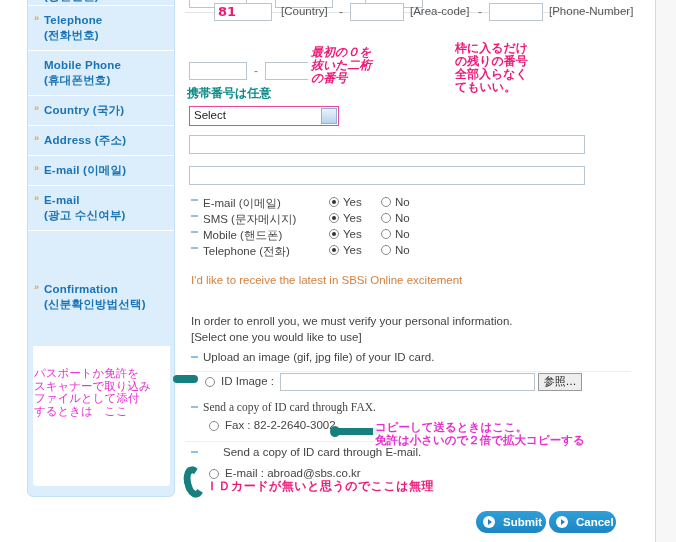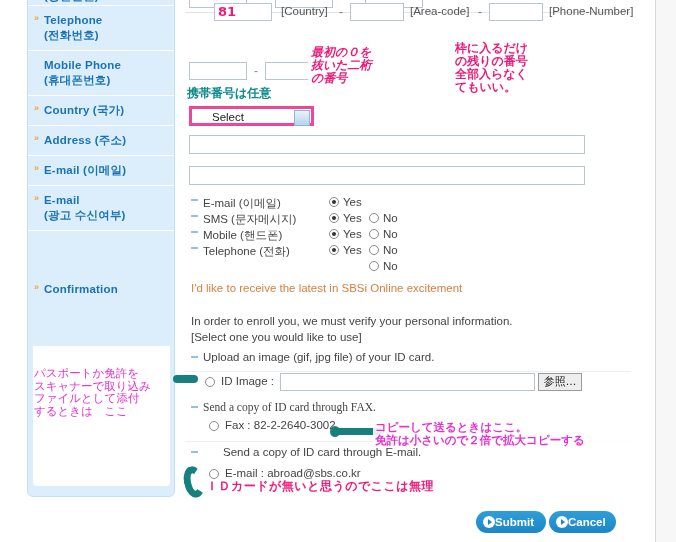--- a/index.html
+++ b/index.html
@@ -99,23 +99,23 @@
   #f-mob2{position:absolute;left:80px;top:2px;width:54px;}
   #mob-note{
     position:absolute;left:2px;top:25px;
     color:#0d8a8a;font-weight:bold;font-size:12px;
     font-family:"DejaVu Sans",sans-serif;
   }
 
   
   #row-select{position:absolute;left:0;top:104px;width:446px;height:26px;}
   #sel{
-    position:absolute;left:4px;top:2px;width:125px;height:20px;
-    border:3px solid #ec4899;background:#fff;box-sizing:border-box;
-    font-size:11.5px;color:#222;padding:2px 0 0 20px;
+    position:absolute;left:4px;top:2px;width:150px;height:20px;
+    border:1px solid #ec4899;background:#fff;box-sizing:border-box;
+    font-size:11.5px;color:#222;padding:2px 0 0 4px;
   }
   #sel .arrowbox{
     position:absolute;right:1px;top:1px;width:16px;height:16px;
     background:linear-gradient(#e9f2fb,#b7d4ee);
     border:1px solid #8fb4d6;box-sizing:border-box;
     display:flex;align-items:center;justify-content:center;
   }
   #sel .arrowbox span{font-size:8px;color:#1b4f86;line-height:8px;}
   #sel-note{
     position:absolute;left:138px;top:4px;
@@ -128,33 +128,33 @@
   #row-mail{position:absolute;left:0;top:163px;width:446px;height:28px;}
   .wide-fld{position:absolute;left:4px;top:3px;width:396px;height:19px;}
 
   
   #row-radios{position:absolute;left:0;top:196px;width:446px;height:92px;}
   .rline{position:relative;height:16px;margin-bottom:0px;}
   .rdash{position:absolute;left:6px;top:3px;width:7px;height:2px;background:#8fc1e3;}
   .rlabel{position:absolute;left:18px;top:0px;color:#444;font-size:11.5px;}
   .ropt{position:absolute;top:0px;color:#444;font-size:11.5px;}
   .ropt.yes{left:144px;}
-  .ropt.no{left:184px;margin-top:16px;}
+  .ropt.no{left:196px;}
   .radio{
     display:inline-block;width:10px;height:10px;border-radius:50%;
     border:1px solid #8a8a8a;background:#fff;vertical-align:-1px;margin-right:4px;
     box-sizing:border-box;position:relative;
   }
   .radio.on::after{
     content:"";position:absolute;left:2px;top:2px;width:4px;height:4px;
     border-radius:50%;background:#333;
   }
   #promo-text{
     position:absolute;left:6px;top:78px;
-    color:#d4813f;font-size:11.5px;margin-top:8px;
+    color:#d4813f;font-size:11.5px;
   }
 
   
   #row-confirm{position:absolute;left:0;top:315px;width:446px;}
   #cf1{position:absolute;left:6px;top:0px;color:#444;font-size:11.5px;}
   #cf2{position:absolute;left:6px;top:16px;color:#444;font-size:11.5px;}
   #cf3{position:absolute;left:18px;top:36px;color:#444;font-size:11.5px;}
   #cf3d{position:absolute;left:6px;top:41px;width:7px;height:2px;background:#8fc1e3;}
 
   #rw-idimage{position:absolute;left:0;top:56px;width:446px;height:24px;border-top:1px solid #efefef;}
@@ -205,21 +205,21 @@
   #tm2{left:336px;top:428px;width:46px;height:7px;background:#17807f;border-radius:4px;}
   #tm2::after{content:"";position:absolute;left:-6px;top:-2px;width:10px;height:11px;background:#17807f;border-radius:50%;}
   #tm3{left:184px;top:466px;width:20px;height:32px;border:7px solid #17807f;border-right-color:transparent;border-radius:50%;transform:rotate(-12deg);box-sizing:border-box;}
 
   
   #btnbar{position:absolute;left:0;top:508px;width:676px;height:34px;}
   .rbtn{
     position:absolute;top:3px;height:22px;border-radius:11px;
     background:linear-gradient(#2f9fd8,#1c86c6);
     color:#fff;font-size:11.5px;font-weight:bold;
-    display:flex;align-items:center;gap:0;
+    display:flex;align-items:center;gap:8px;
     padding:0 14px 0 7px;box-sizing:border-box;
     font-family:"Liberation Sans",sans-serif;
   }
   .rbtn .ico{
     width:12px;height:12px;border-radius:50%;
     background:#fff;display:flex;align-items:center;justify-content:center;
     flex:0 0 12px;
   }
   .rbtn .ico span{
     width:0;height:0;border-left:4px solid #1c86c6;
@@ -271,20 +271,21 @@
         <span class="bullet">»</span>
         <span>E-mail</span>
         <span class="l2">(광고 수신여부)</span>
       </div>
 
       <div id="side-gap"></div>
 
       <div class="side-item" style="border-bottom:none;">
         <span class="bullet">»</span>
         <span>Confirmation</span>
+        <span class="l2">(신분확인방법선택)</span>
       </div>
     </div>
     <div id="side-white"></div>
   </div>
 
   <div id="note-sidebar">パスポートか免許を
 スキャナーで取り込み
  ファイルとして添付
 するときは　ここ</div>
 

